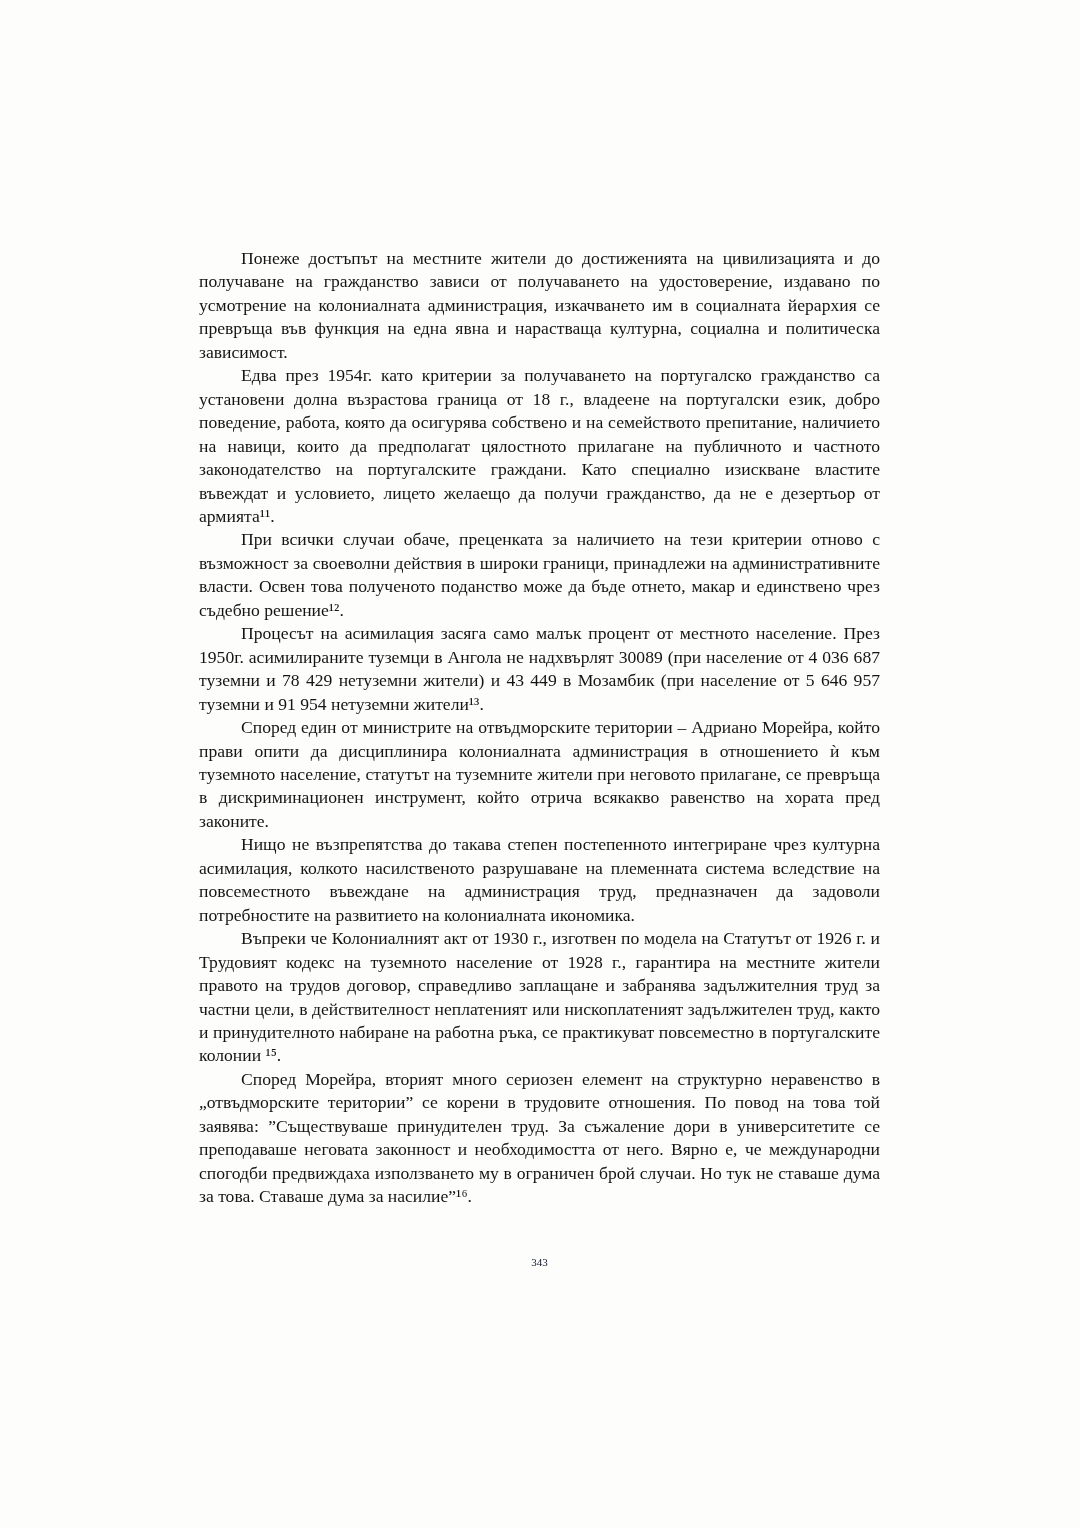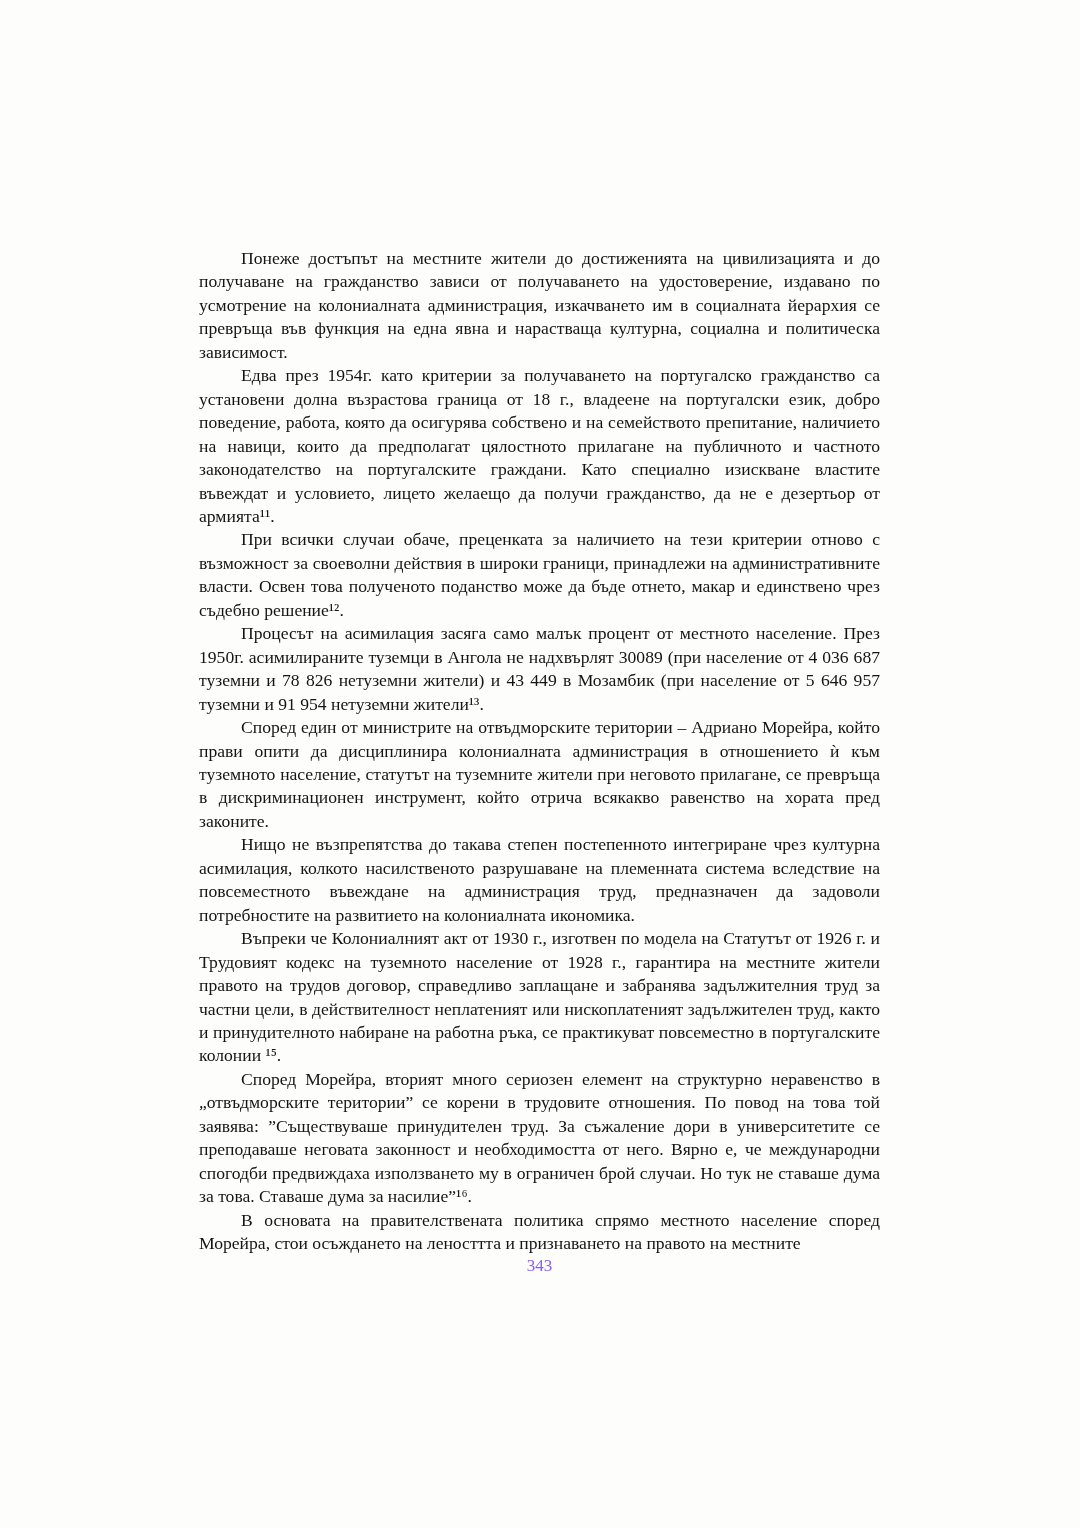--- a/index.html
+++ b/index.html
@@ -37,33 +37,32 @@
     padding: 0;
     text-indent: 42px;
   }
   .page-number {
     position: absolute;
     left: 199px;
     top: 1256px;
     width: 681px;
     text-align: center;
     font-family: "Liberation Serif", "DejaVu Serif", serif;
-    font-size: 17px;
-    color: #8b5cf6;
+    font-size: 11px;
+    color: #0f172a;
   }
 </style>
 </head>
 <body>
 
 <div class="page">
   <div class="text-block" id="document-body">
       <p class="para">Понеже достъпът на местните жители до достиженията на цивилизацията и до получаване на гражданство зависи от получаването на удостоверение, издавано по усмотрение на колониалната администрация, изкачването им в социалната йерархия се  превръща във функция на една явна и нарастваща културна, социална и политическа зависимост.</p>
       <p class="para">Едва през 1954г. като критерии за получаването на португалско гражданство са установени долна възрастова граница от 18 г., владеене на португалски език, добро поведение, работа, която да осигурява собствено и на семейството препитание, наличието на навици, които да предполагат цялостното прилагане на публичното и частното законодателство на португалските граждани. Като специално изискване властите въвеждат и условието, лицето желаещо да получи  гражданство,  да не е дезертьор от армията¹¹.</p>
       <p class="para">При всички случаи обаче, преценката за наличието на тези критерии отново с възможност за своеволни действия в широки граници, принадлежи на административните власти. Освен това полученото поданство  може да бъде отнето, макар и единствено чрез съдебно решение¹².</p>
-      <p class="para">Процесът на асимилация  засяга само малък процент от местното население. През 1950г. асимилираните туземци в Ангола не надхвърлят 30089 (при население от 4 036 687 туземни и 78 826 нетуземни жители) и 43 449 в Мозамбик (при население от 5 646 957 туземни и 91 954 нетуземни жители¹³.</p>
+      <p class="para">Процесът на асимилация  засяга само малък процент от местното население. През 1950г. асимилираните туземци в Ангола не надхвърлят 30089 (при население от 4 036 687 туземни и 78 429 нетуземни жители) и 43 449 в Мозамбик (при население от 5 646 957 туземни и 91 954 нетуземни жители¹³.</p>
       <p class="para">Според един от министрите на отвъдморските територии – Адриано Морейра, който прави опити да дисциплинира колониалната администрация в отношението ѝ към туземното население, статутът на туземните жители  при неговото прилагане, се превръща в дискриминационен инструмент, който отрича  всякакво равенство на хората пред законите.</p>
       <p class="para">Нищо не възпрепятства до такава степен  постепенното интегриране чрез културна асимилация, колкото насилственото разрушаване на племенната система вследствие на повсеместното въвеждане на администрация труд, предназначен да задоволи потребностите на развитието на колониалната икономика.</p>
       <p class="para">Въпреки че Колониалният акт от 1930 г., изготвен по модела на Статутът от 1926 г. и Трудовият кодекс на туземното население от 1928 г., гарантира на местните жители правото на трудов договор, справедливо заплащане и забранява задължителния труд за частни цели, в действителност неплатеният или  нископлатеният задължителен труд, както и принудителното набиране на работна ръка, се практикуват повсеместно в португалските колонии ¹⁵.</p>
       <p class="para">Според Морейра, вторият много сериозен елемент на структурно неравенство в „отвъдморските територии” се корени в трудовите отношения. По повод на това той заявява: ”Съществуваше принудителен труд. За съжаление дори в университетите се преподаваше неговата законност и необходимостта от него. Вярно е, че международни спогодби предвиждаха използването му в ограничен брой случаи. Но тук не ставаше дума за това. Ставаше дума за насилие”¹⁶.</p>
-      <p class="para">В основата на правителствената политика спрямо местното население според Морейра, стои осъждането на леносттта и признаването на правото на местните</p>
     </div>
   <div class="page-number">343</div>
 </div>
 
 </body></html>

